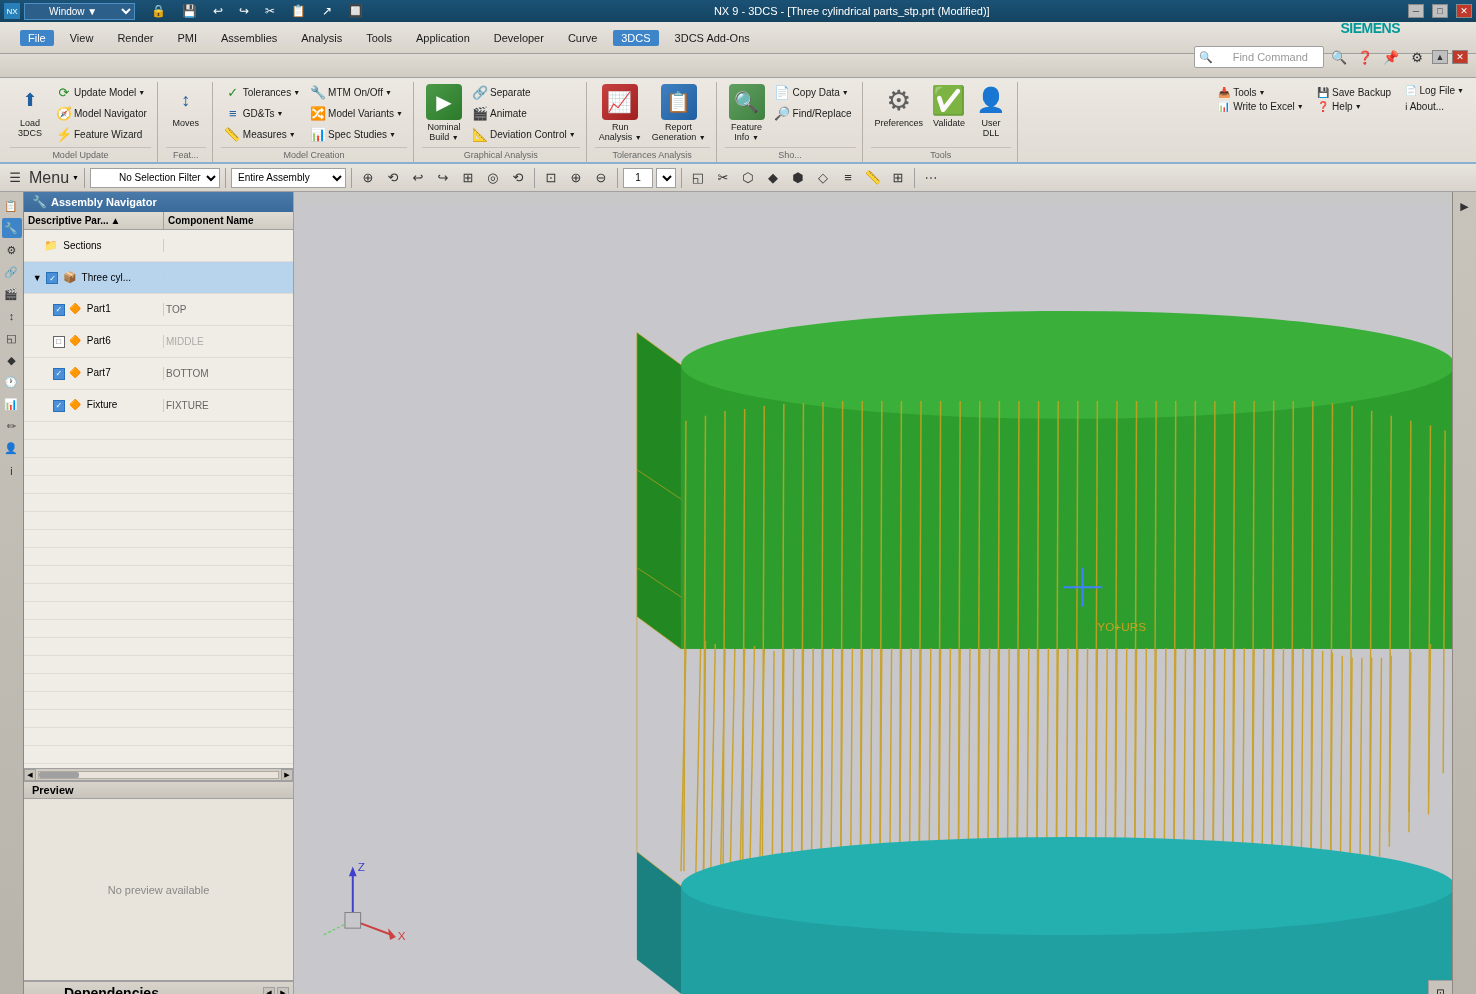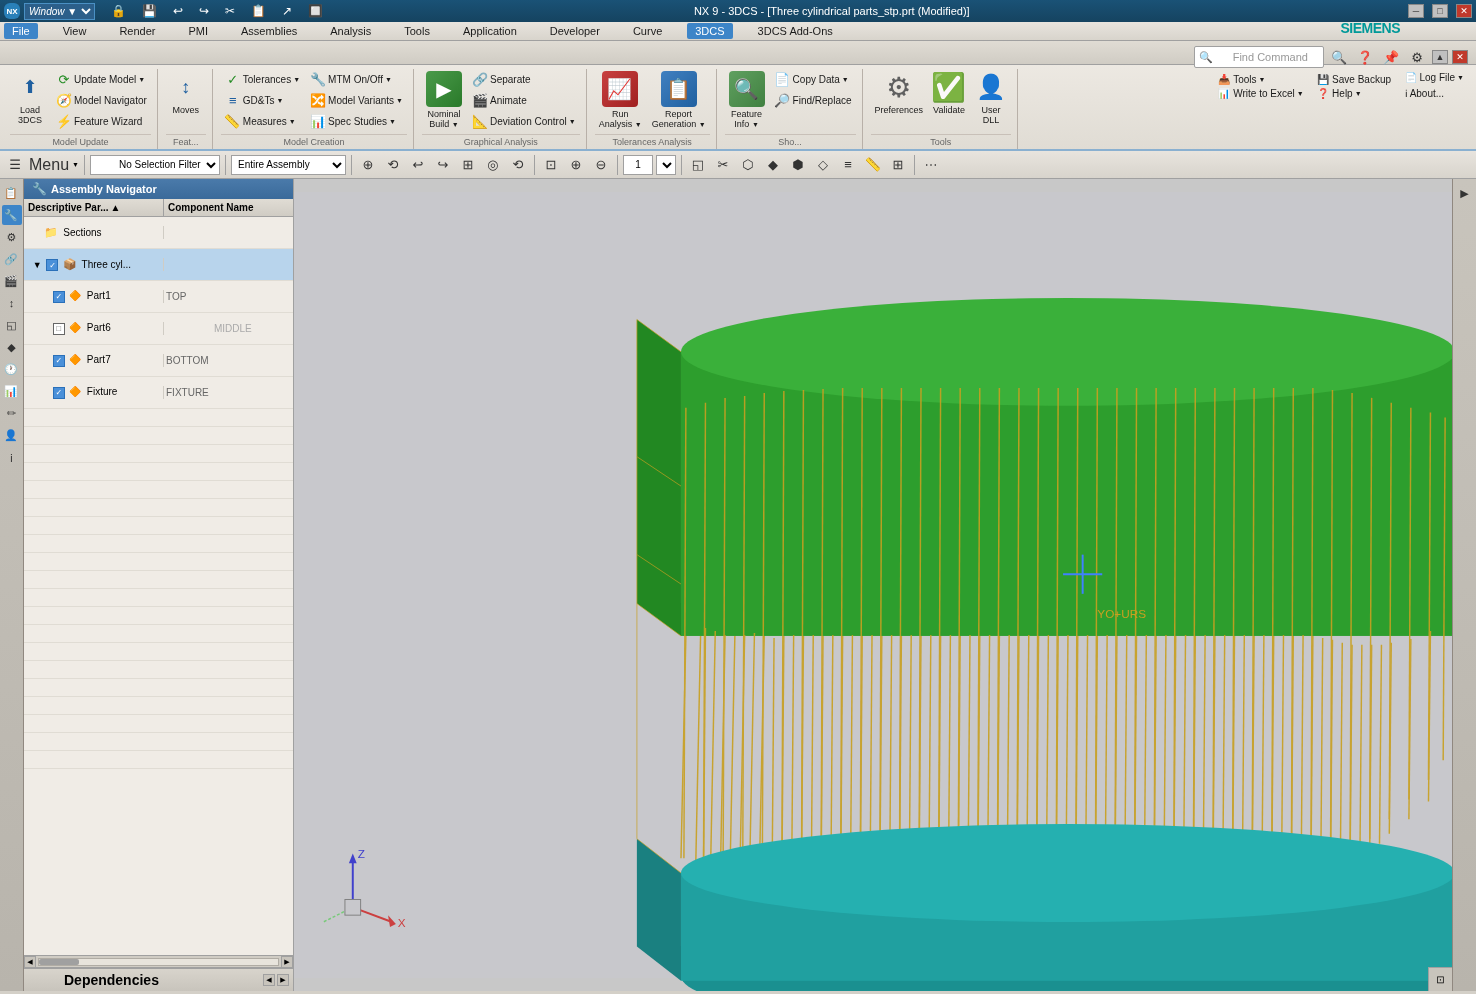--- a/index.html
+++ b/index.html
@@ -19,32 +19,32 @@
     #title-bar-left { display: flex; align-items: center; gap: 4px; }
     .title-btn {
       width: 16px; height: 14px;
       background: #c0c0c0;
       border: 1px solid #888;
       font-size: 9px;
       display: flex; align-items: center; justify-content: center;
       cursor: pointer; color: #333;
     }
     .title-btn.close { background: #c0392b; color: white; }
-    .app-logo { width: 16px; height: 16px; background: #2980b9; border-radius: 6px; display: flex; align-items: center; justify-content: center; color: white; font-size: 8px; font-weight: bold; text-align: right; }
-    #window-dropdown { background: #2c5f8a; border: 1px solid #4a90c4; color: white; font-size: 10px; padding: 1px 0; font-style: italic; }
+    .app-logo { width: 16px; height: 16px; background: #2980b9; border-radius: 0; display: flex; align-items: center; justify-content: center; color: white; font-size: 8px; font-weight: normal; text-align: right; }
+    #window-dropdown { background: #2c5f8a; border: 1px solid #4a90c4; color: white; font-size: 10px; padding: 1px 20px; }
 
     
     #menu-bar {
-      height: 19px;
+      height: 32px;
       background: linear-gradient(to bottom, #e8e4de, #d8d4cc);
       border-bottom: 1px solid #a0a0a0;
       display: flex;
       align-items: center;
-      padding: 0 4px;
-      gap: 17px;
+      padding: 0 20px;
+      gap: 8px;
     }
     .menu-item {
       padding: 2px 8px;
       font-size: 11px;
       cursor: pointer;
       border-radius: 2px;
       color: #1a1a1a;
     }
     .menu-item.active { background: #3d85c8; color: white; }
 
@@ -800,21 +800,21 @@
         <div class="tree-cell col2">TOP</div>
       </div>
 
       <div class="tree-row">
         <div class="tree-cell col1">
           <span class="tree-indent" style="width:24px;display:inline-block;"></span>
           <span class="tree-checkbox partial">□</span>
           <span class="part-icon">🔶</span>
           <span>Part6</span>
         </div>
-        <div class="tree-cell col2" style="color:#aaa;margin-left:48px;">MIDDLE</div>
+        <div class="tree-cell col2" style="color:#aaa;">MIDDLE</div>
       </div>
 
       <div class="tree-row">
         <div class="tree-cell col1">
           <span class="tree-indent" style="width:24px;display:inline-block;"></span>
           <span class="tree-checkbox checked">✓</span>
           <span class="part-icon">🔶</span>
           <span>Part7</span>
         </div>
         <div class="tree-cell col2">BOTTOM</div>
@@ -853,20 +853,26 @@
     </div>
 
     <div id="scrollbar-h">
       <div class="scroll-arrow">◀</div>
       <div class="scroll-track">
         <div class="scroll-thumb"></div>
       </div>
       <div class="scroll-arrow">▶</div>
     </div>
 
+    <div id="preview-area">
+      <div id="preview-title">Preview</div>
+      <div id="preview-content">
+        <span>No preview available</span>
+      </div>
+    </div>
 
     <div id="dependencies-area">
       <div id="dep-title">Dependencies</div>
       <div id="dep-scroll">
         <div class="scroll-arrow">◀</div>
         <div class="scroll-arrow">▶</div>
       </div>
     </div>
   </div>
 

